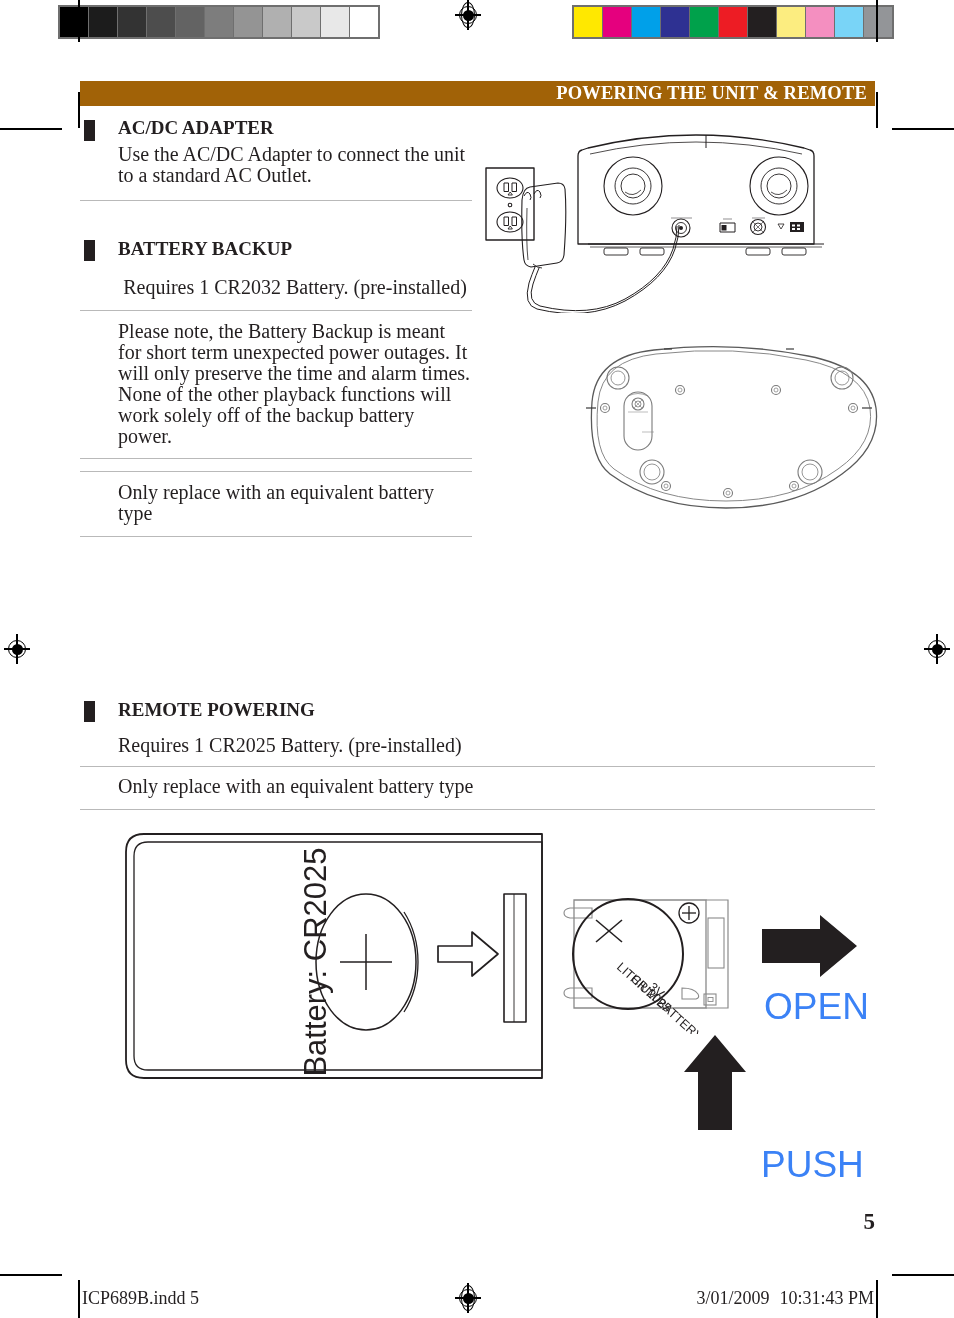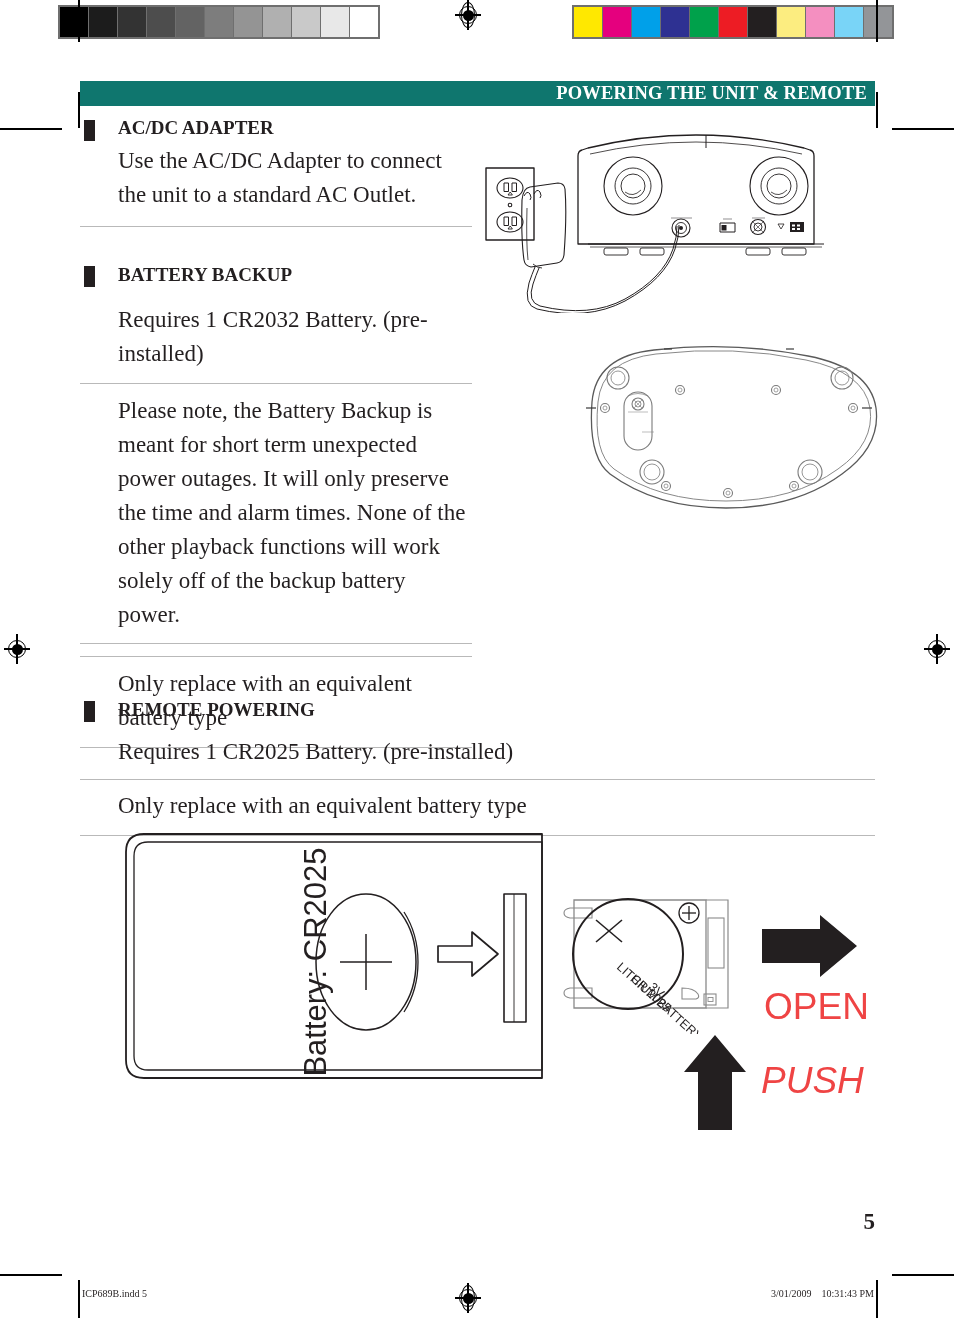--- a/index.html
+++ b/index.html
@@ -83,21 +83,21 @@
     box-sizing: border-box;
   }
 
   
   #header-bar {
     position: absolute;
     left: 80px;
     top: 81px;
     width: 795px;
     height: 25px;
-    background: #0f766e;
+    background: #a16207;
     box-sizing: border-box;
   }
   #header-bar .htitle {
     position: absolute;
     right: 8px;
     top: 50%;
     transform: translateY(-52%);
     color: #ffffff;
     font-family: "Liberation Serif", serif;
     font-weight: bold;
@@ -125,22 +125,22 @@
   .sec-head {
     position: relative;
     font-weight: bold;
     font-size: 19px;
     line-height: 24px;
     margin-left: 38px;
     white-space: nowrap;
   }
   .body-txt {
     margin-left: 38px;
-    font-size: 23px;
-    line-height: 34px;
+    font-size: 20px;
+    line-height: 21px;
   }
   .body-txt.ital { }
   .rule {
     margin-left: 0px;
     border-top: 1px solid #b9b9b9;
     height: 0;
   }
 
   
   #remote-col {
@@ -165,45 +165,45 @@
     position: absolute;
     left: 684px;
     top: 1035px;
     width: 62px;
     height: 95px;
   }
   .callout-label {
     position: absolute;
     font-family: "Liberation Sans", sans-serif;
     font-size: 37px;
-    color: #ef4444;
+    color: #3b82f6;
     white-space: nowrap;
   }
   #open-label { left: 764px; top: 986px; }
-  #push-label { left: 761px; top: 1060px; font-style: italic; }
+  #push-label { left: 761px; top: 1144px; }
 
   
   #folio {
     position: absolute;
     right: 79px;
     top: 1209px;
     font-family: "Liberation Serif", serif;
     font-weight: bold;
     font-size: 23px;
     color: #231f20;
   }
 
   
   #footer-rule-l { position: absolute; left: 0;   top: 1274px; width: 62px; height: 2px; background: #000; }
   #footer-rule-r { position: absolute; right: 0;  top: 1274px; width: 62px; height: 2px; background: #000; }
   .footer-txt {
     position: absolute;
     top: 1288px;
     font-family: "Liberation Serif", serif;
-    font-size: 10px;
+    font-size: 18px;
     color: #231f20;
     white-space: nowrap;
   }
   #footer-left  { left: 82px; }
   #footer-right { right: 80px; }
   #footer-right .gap { display: inline-block; width: 10px; }
 </style>
 </head>
 <body>
 
@@ -281,21 +281,21 @@
     <div style="position:relative;">
       <div class="sec-bullet" style="top:4px;"></div>
       <div class="sec-head">AC/DC ADAPTER</div>
       <div class="body-txt" style="margin-top:4px;">Use the AC/DC Adapter to connect the unit to a standard AC Outlet.</div>
     </div>
     <div class="rule" style="margin-top:14px;"></div>
 
     <div style="position:relative; margin-top:36px;">
       <div class="sec-bullet" style="top:3px;"></div>
       <div class="sec-head">BATTERY BACKUP</div>
-      <div class="body-txt" style="margin-top:16px;">Requires 1 CR2032 Battery. (pre-installed)</div>
+      <div class="body-txt" style="margin-top:16px;text-align:center;">Requires 1 CR2032 Battery. (pre-installed)</div>
     </div>
     <div class="rule" style="margin-top:12px;"></div>
 
     <div class="body-txt ital" style="margin-top:10px;">Please note, the Battery Backup is meant for short term unexpected power outages. It will only preserve the time and alarm times. None of the other playback functions will work solely off of the backup battery power.</div>
     <div class="rule" style="margin-top:11px;"></div>
 
     <div class="rule" style="margin-top:12px;"></div>
 
     <div class="body-txt ital" style="margin-top:10px;">Only replace with an equivalent battery type</div>
     <div class="rule" style="margin-top:12px;"></div>

